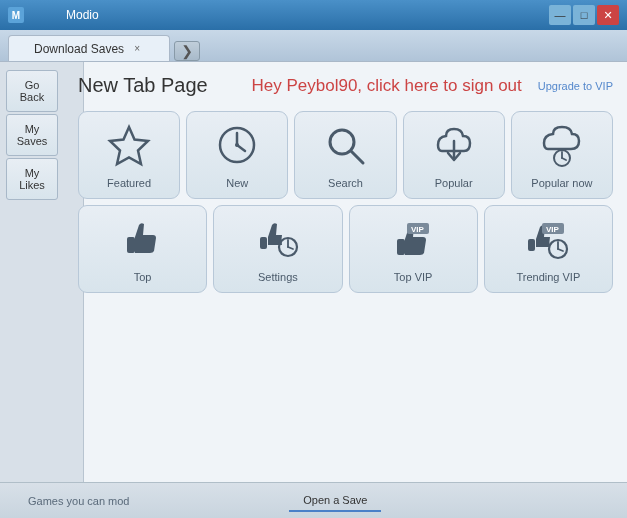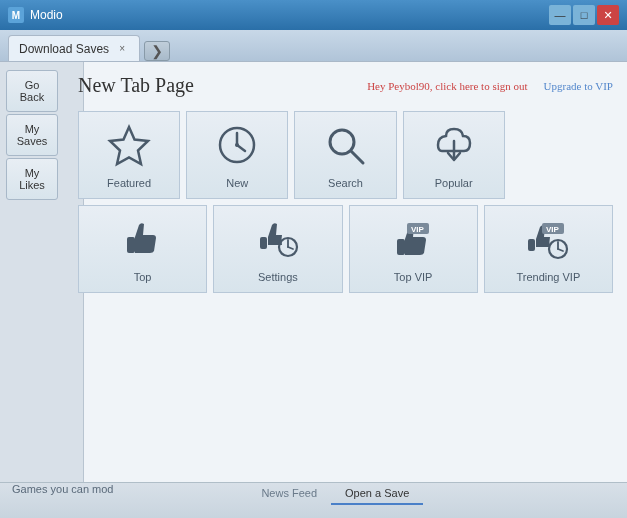--- a/index.html
+++ b/index.html
@@ -33,20 +33,21 @@
       display: flex;
       align-items: center;
       justify-content: center;
       font-size: 10px;
       color: white;
       font-weight: bold;
     }
     .title-bar-text {
       color: white;
       font-size: 12px;
+      margin-left: 36px;
     }
     .title-bar-controls {
       display: flex;
       gap: 2px;
     }
     .title-btn {
       width: 22px;
       height: 20px;
       border: none;
       cursor: pointer;
@@ -68,21 +69,21 @@
       align-items: flex-end;
       padding: 0 8px;
       border-bottom: 1px solid #aab8c8;
     }
     .tab {
       height: 26px;
       background: #e8f0f8;
       border: 1px solid #aab8c8;
       border-bottom: none;
       border-radius: 4px 4px 0 0;
-      padding: 0 10px;
+      padding: 0 25px;
       display: flex;
       align-items: center;
       gap: 6px;
       font-size: 12px;
       color: #333;
     }
     .tab-close {
       font-size: 10px;
       color: #666;
       cursor: pointer;
@@ -154,34 +155,33 @@
       bottom: 0;
       padding: 12px 14px;
     }
 
     
     .page-header {
       display: flex;
       justify-content: space-between;
       align-items: center;
       margin-bottom: 14px;
-      font-family: Liberation Serif, serif;
     }
     .page-title {
       font-size: 20px;
       color: #333;
       font-weight: 300;
     }
     .header-right {
       display: flex;
       gap: 16px;
       align-items: center;
     }
     .sign-out-link {
-      font-size: 11px;
+      font-size: 17px;
       color: #cc4444;
       cursor: pointer;
       text-decoration: none;
     }
     .upgrade-link {
       font-size: 11px;
       color: #5588cc;
       cursor: pointer;
     }
 
@@ -193,21 +193,21 @@
       margin-bottom: 6px;
     }
     .category-grid-row2 {
       display: grid;
       grid-template-columns: repeat(4, 1fr);
       gap: 6px;
     }
     .cat-tile {
       background: linear-gradient(to bottom, #e8eef4, #d8e4ec);
       border: 1px solid #b8c8d8;
-      border-radius: 0;
+      border-radius: 9px;
       height: 88px;
       display: flex;
       flex-direction: column;
       align-items: center;
       justify-content: center;
       cursor: pointer;
       padding: 8px 4px 6px;
       transition: background 0.1s;
     }
     .cat-icon {
@@ -235,23 +235,23 @@
     
     .bottom-bar {
       position: absolute;
       bottom: 0;
       left: 0;
       right: 0;
       height: 36px;
       background: linear-gradient(to bottom, #d8e0e8, #c8d4de);
       border-top: 1px solid #b0bec8;
       display: flex;
-      align-items: flex-start;
+      align-items: center;
       justify-content: space-between;
-      padding: 0 12px;
+      padding: 0 28px;
     }
     .bottom-left {
       font-size: 11px;
       color: #5a6a7a;
       cursor: pointer;
     }
     .bottom-tabs {
       display: flex;
       gap: 0;
       align-items: flex-end;
@@ -359,20 +359,31 @@
         <div class="cat-icon">
           <svg viewBox="0 0 44 44" xmlns="http://www.w3.org/2000/svg">
             <path d="M10,28 Q6,28 6,22 Q6,14 14,13 Q14,6 22,6 Q30,6 31,13 Q38,13 38,20 Q38,28 32,28 Z" fill="none" stroke="#4a5a6a" stroke-width="2.5"></path>
             <line x1="22" y1="18" x2="22" y2="36" stroke="#4a5a6a" stroke-width="2.5" stroke-linecap="round"></line>
             <polyline points="16,30 22,37 28,30" fill="none" stroke="#4a5a6a" stroke-width="2.5" stroke-linejoin="round" stroke-linecap="round"></polyline>
           </svg>
         </div>
         <span class="cat-label">Popular</span>
       </div>
 
+      <div class="cat-tile">
+        <div class="cat-icon">
+          <svg viewBox="0 0 44 44" xmlns="http://www.w3.org/2000/svg">
+            <path d="M8,26 Q4,26 4,20 Q4,12 13,11 Q13,4 22,4 Q31,4 32,11 Q39,11 39,18 Q39,26 31,26 Z" fill="none" stroke="#4a5a6a" stroke-width="2.5"></path>
+            <circle cx="22" cy="35" r="8" fill="none" stroke="#4a5a6a" stroke-width="2"></circle>
+            <line x1="22" y1="35" x2="22" y2="29" stroke="#4a5a6a" stroke-width="1.8" stroke-linecap="round"></line>
+            <line x1="22" y1="35" x2="26" y2="37" stroke="#4a5a6a" stroke-width="1.8" stroke-linecap="round"></line>
+          </svg>
+        </div>
+        <span class="cat-label">Popular now</span>
+      </div>
 
     </div>
 
     <div class="category-grid-row2">
 
       <div class="cat-tile">
         <div class="cat-icon">
           <svg viewBox="0 0 44 44" xmlns="http://www.w3.org/2000/svg">
             <path d="M14,20 L18,8 Q20,5 23,7 L22,18 L32,18 Q35,18 35,21 L33,34 Q32,36 29,36 L14,36 Z" fill="#4a5a6a"></path>
             <rect x="6" y="20" width="8" height="16" rx="2" fill="#4a5a6a"></rect>
@@ -424,17 +435,16 @@
     </div>
 
 
   </div>
 
 </div>
 
 <div class="bottom-bar">
   <span class="bottom-left">Games you can mod</span>
   <div class="bottom-tabs">
-    <div class="bottom-tab">News Feed</div>
     <div class="bottom-tab active">Open a Save</div>
   </div>
   <span class="bottom-right">Settings</span>
 </div>
 
 </body></html>

